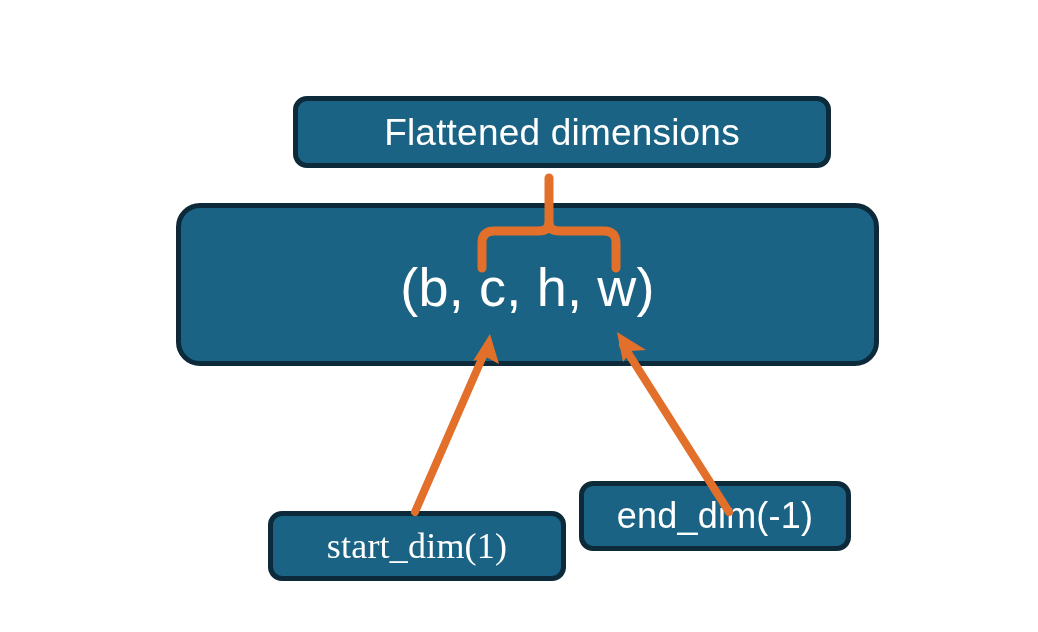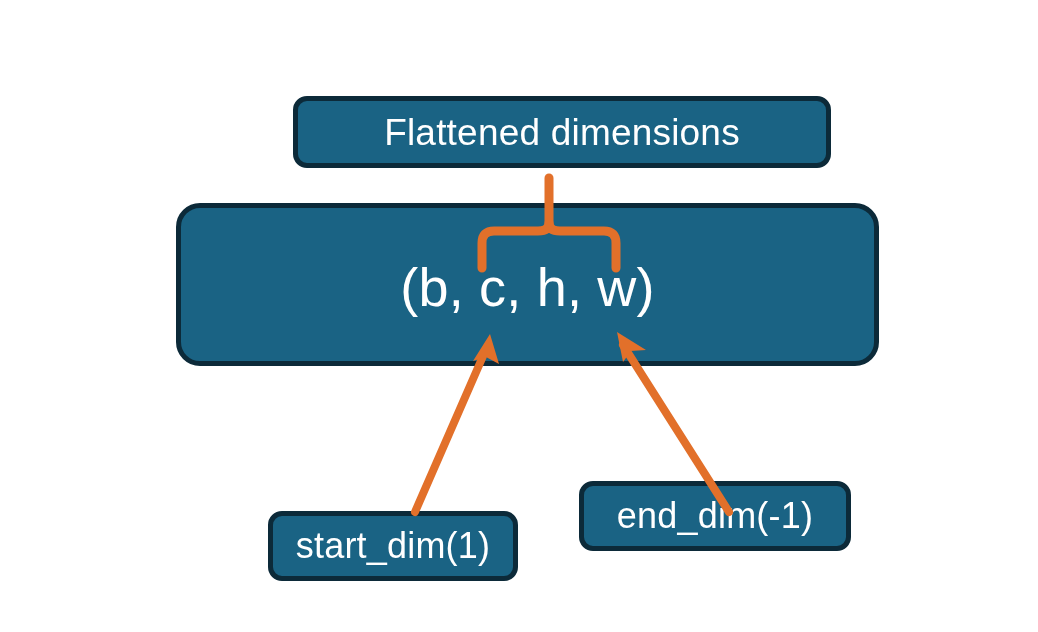--- a/index.html
+++ b/index.html
@@ -57,23 +57,24 @@
   }
   #box-tuple .node-label {
     font-size: 54px;
     transform: translateY(2px);
   }
 
   
   #box-start-dim {
     left: 268px;
     top: 511px;
-    width: 250px;
+    width: 298px;
     height: 70px;
     border-radius: 14px;
+    font-family: Liberation Serif, serif;
   }
   #box-start-dim .node-label { font-size: 36px; }
 
   
   #box-end-dim {
     left: 579px;
     top: 481px;
     width: 272px;
     height: 70px;
     border-radius: 14px;

